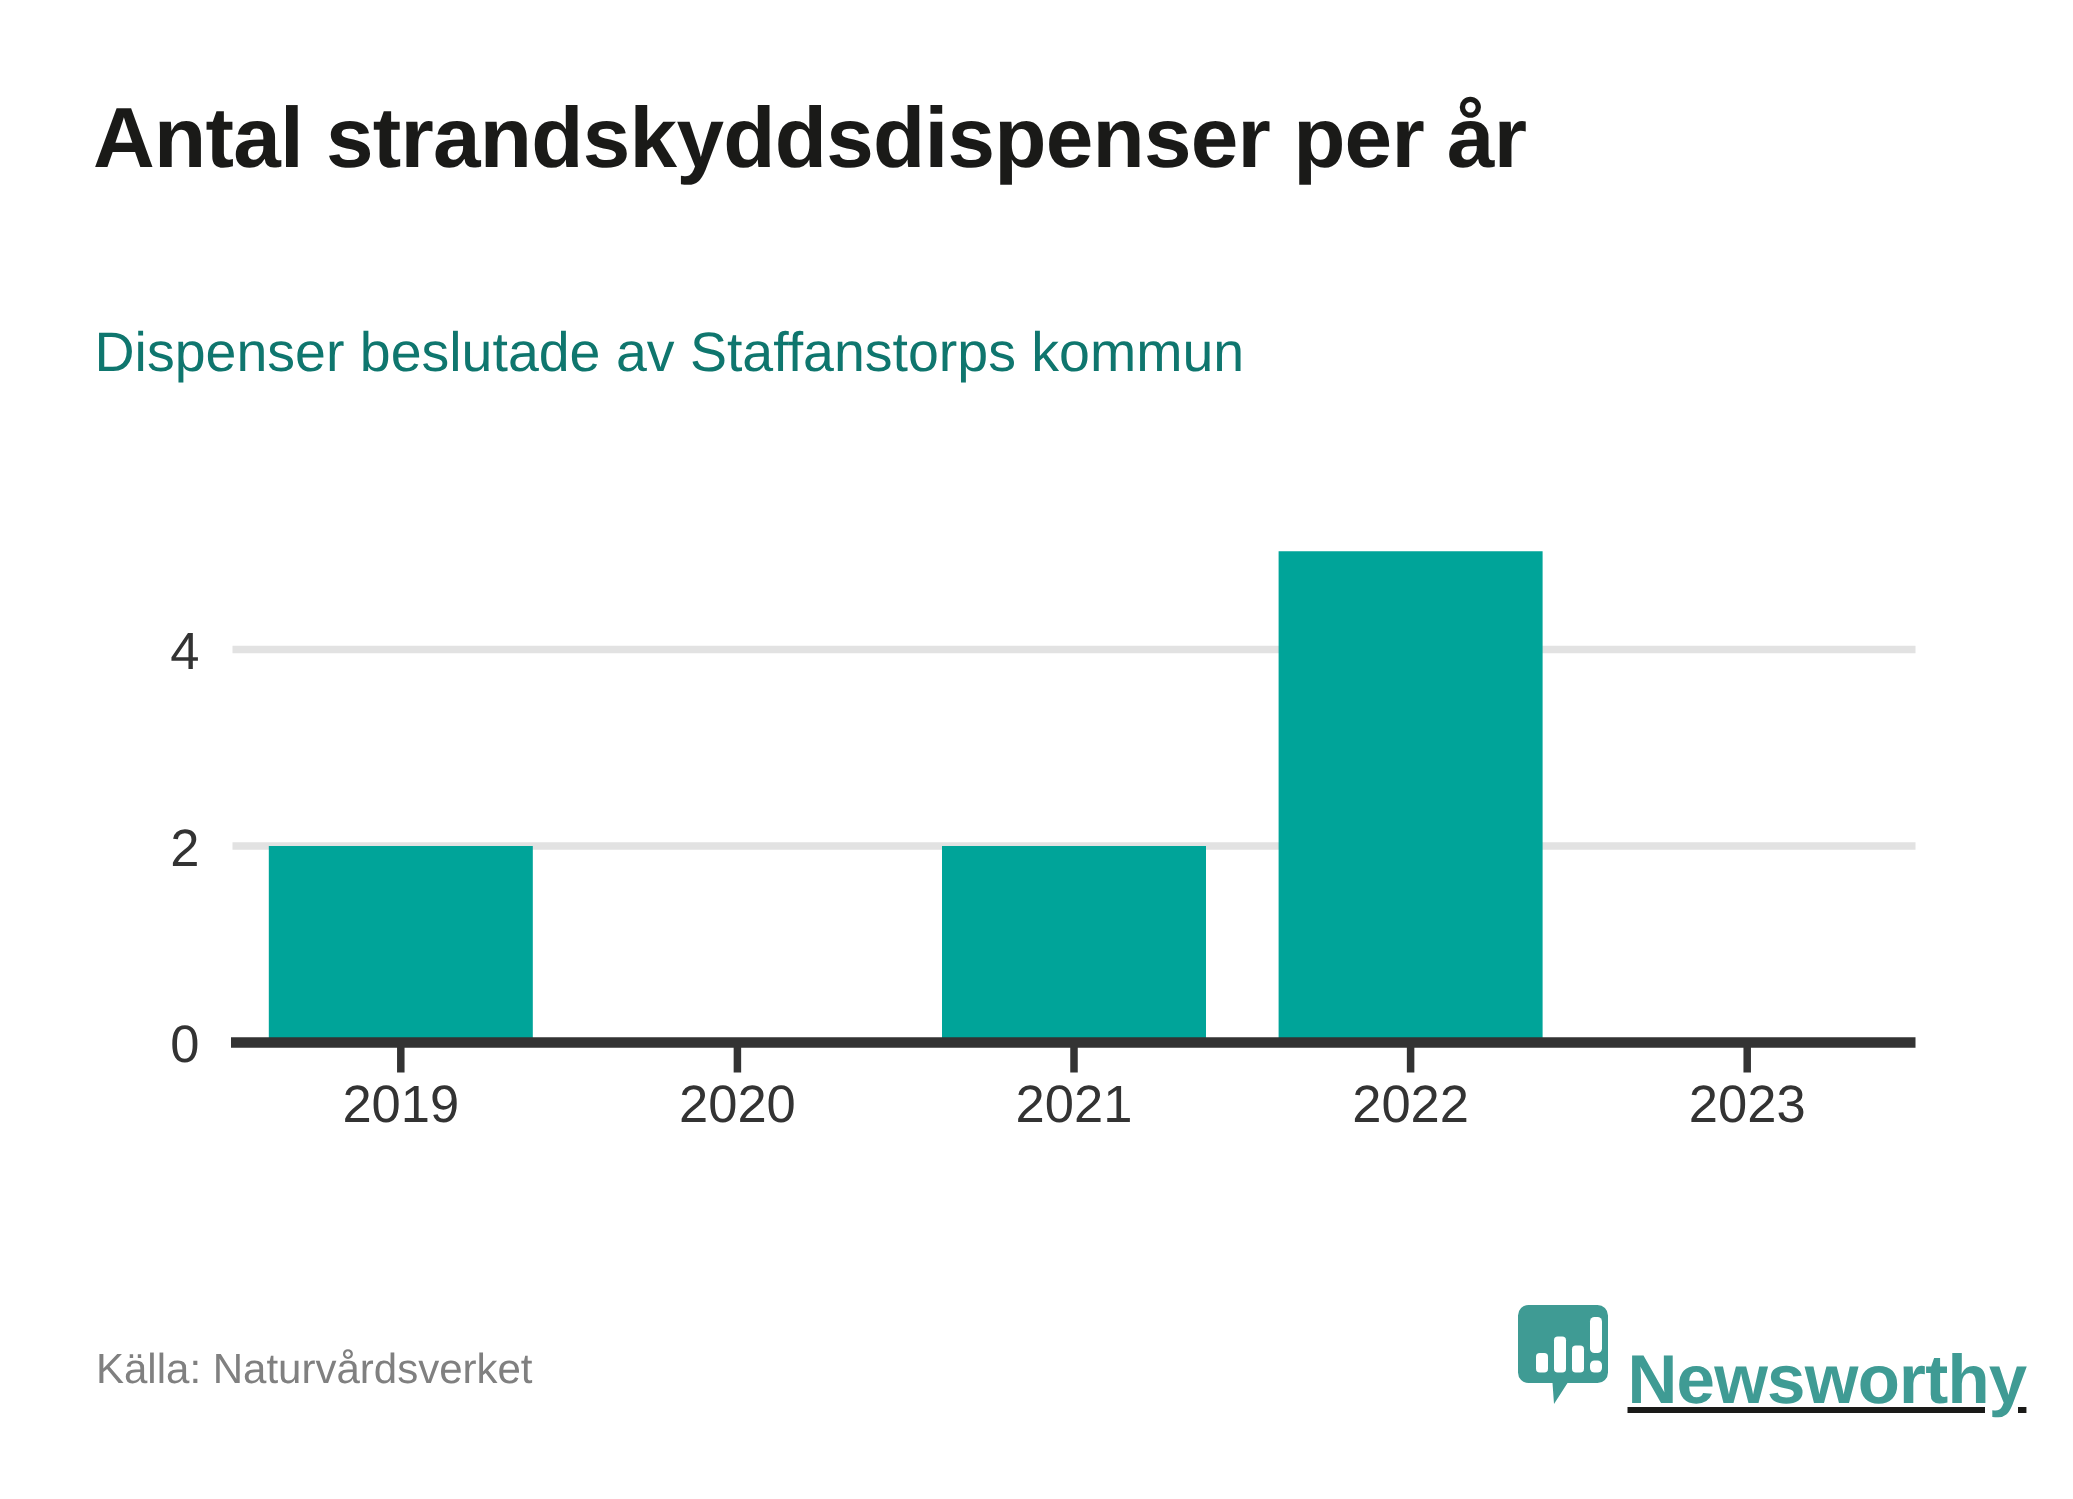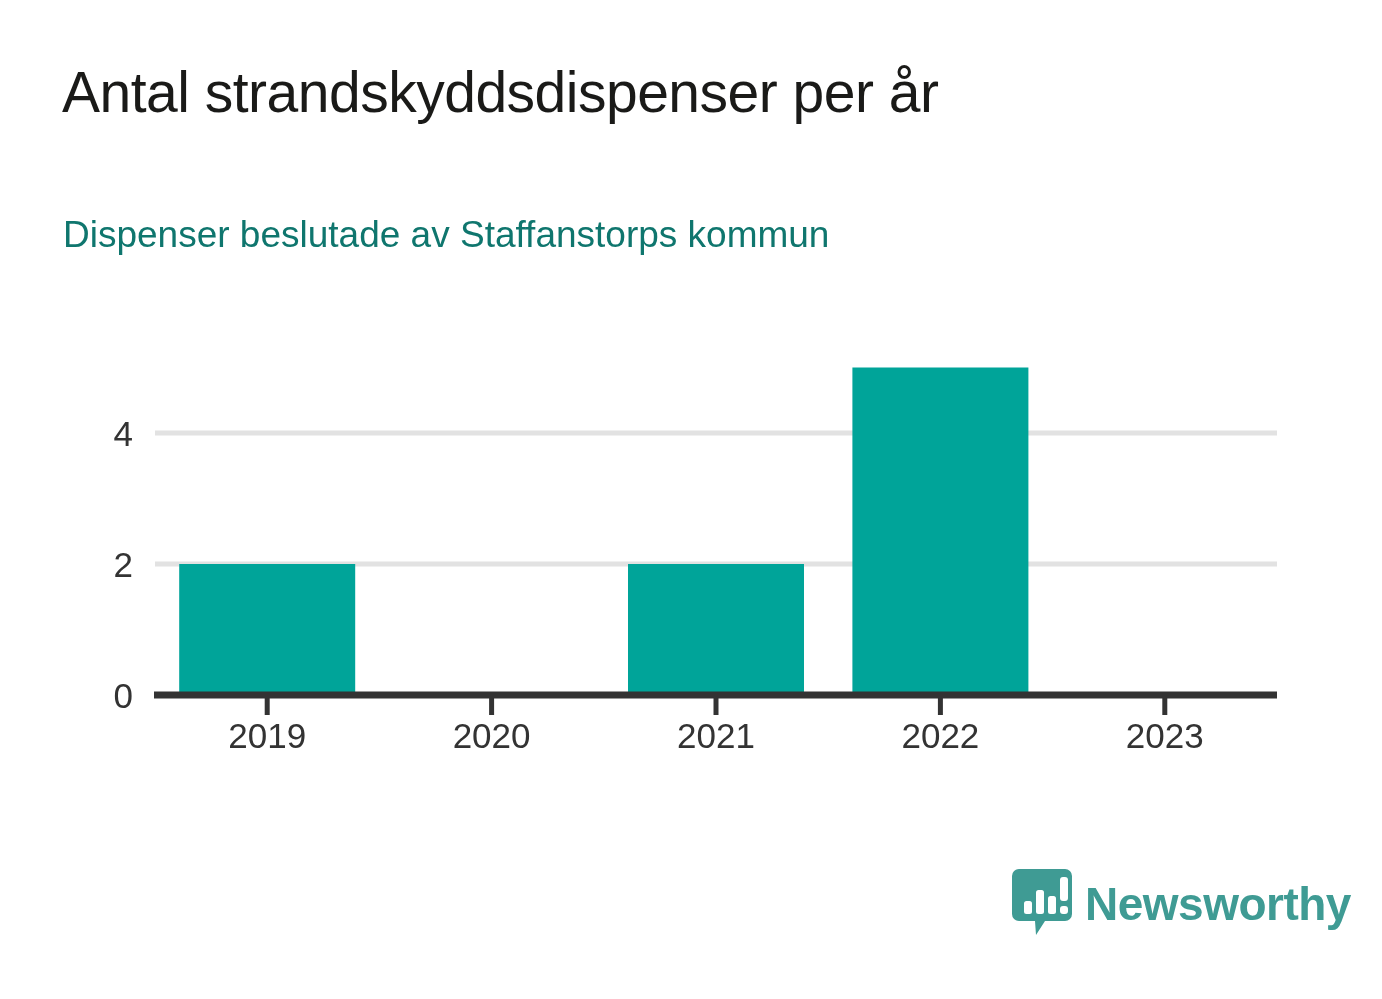--- a/index.html
+++ b/index.html
@@ -22,21 +22,21 @@
     background: #ffffff;
   }
 
   
   .chart-title {
     position: absolute;
     left: 62px;
     top: 62px;
     width: 1280px;
     font-size: 57px;
-    font-weight: normal;
+    font-weight: bold;
     line-height: 1.06;
     letter-spacing: -0.5px;
     color: #1a1a18;
     white-space: nowrap;
   }
   .chart-subtitle {
     position: absolute;
     left: 63px;
     top: 214px;
     width: 1280px;
@@ -68,22 +68,23 @@
     color: #808080;
     white-space: nowrap;
   }
 
   .logo {
     position: absolute;
     left: 1011px;
     top: 866px;
     height: 76px;
     display: flex;
-    align-items: center;
+    align-items: flex-end;
     gap: 12px;
+    text-decoration: underline;
   }
   .logo-mark {
     width: 62px;
     height: 74px;
     flex: none;
   }
   .logo-word {
     font-size: 46px;
     font-weight: bold;
     color: #3f9b94;
@@ -118,20 +119,21 @@
         <text x="491.6" y="748" text-anchor="middle" font-family="&quot;Liberation Sans&quot;, sans-serif" font-size="35" fill="#333333">2020</text>
         <text x="716" y="748" text-anchor="middle" font-family="&quot;Liberation Sans&quot;, sans-serif" font-size="35" fill="#333333">2021</text>
         <text x="940.4" y="748" text-anchor="middle" font-family="&quot;Liberation Sans&quot;, sans-serif" font-size="35" fill="#333333">2022</text>
         <text x="1164.8000000000002" y="748" text-anchor="middle" font-family="&quot;Liberation Sans&quot;, sans-serif" font-size="35" fill="#333333">2023</text>
         <text x="133" y="708" text-anchor="end" font-family="&quot;Liberation Sans&quot;, sans-serif" font-size="35" fill="#333333">0</text>
         <text x="133" y="577" text-anchor="end" font-family="&quot;Liberation Sans&quot;, sans-serif" font-size="35" fill="#333333">2</text>
         <text x="133" y="446" text-anchor="end" font-family="&quot;Liberation Sans&quot;, sans-serif" font-size="35" fill="#333333">4</text>
       </svg>
   </div>
 
+  <div class="source-note">Källa: Naturvårdsverket</div>
 
   <div class="logo">
     <svg class="logo-mark" viewBox="0 0 62 74">
       <path d="M8 2 h46 a7 7 0 0 1 7 7 v38 a7 7 0 0 1 -7 7 h-20 l-9 14 l-1 -14 h-16 a7 7 0 0 1 -7 -7 v-38 a7 7 0 0 1 7 -7 z" fill="#3f9b94"></path>
       <rect x="13" y="34" width="8" height="13" rx="2.5" fill="#ffffff"></rect>
       <rect x="25" y="23" width="8" height="24" rx="2.5" fill="#ffffff"></rect>
       <rect x="37" y="29" width="8" height="18" rx="2.5" fill="#ffffff"></rect>
       <rect x="49" y="10" width="8" height="24" rx="3" fill="#ffffff"></rect>
       <rect x="49" y="39" width="8" height="8" rx="3" fill="#ffffff"></rect>
     </svg>

